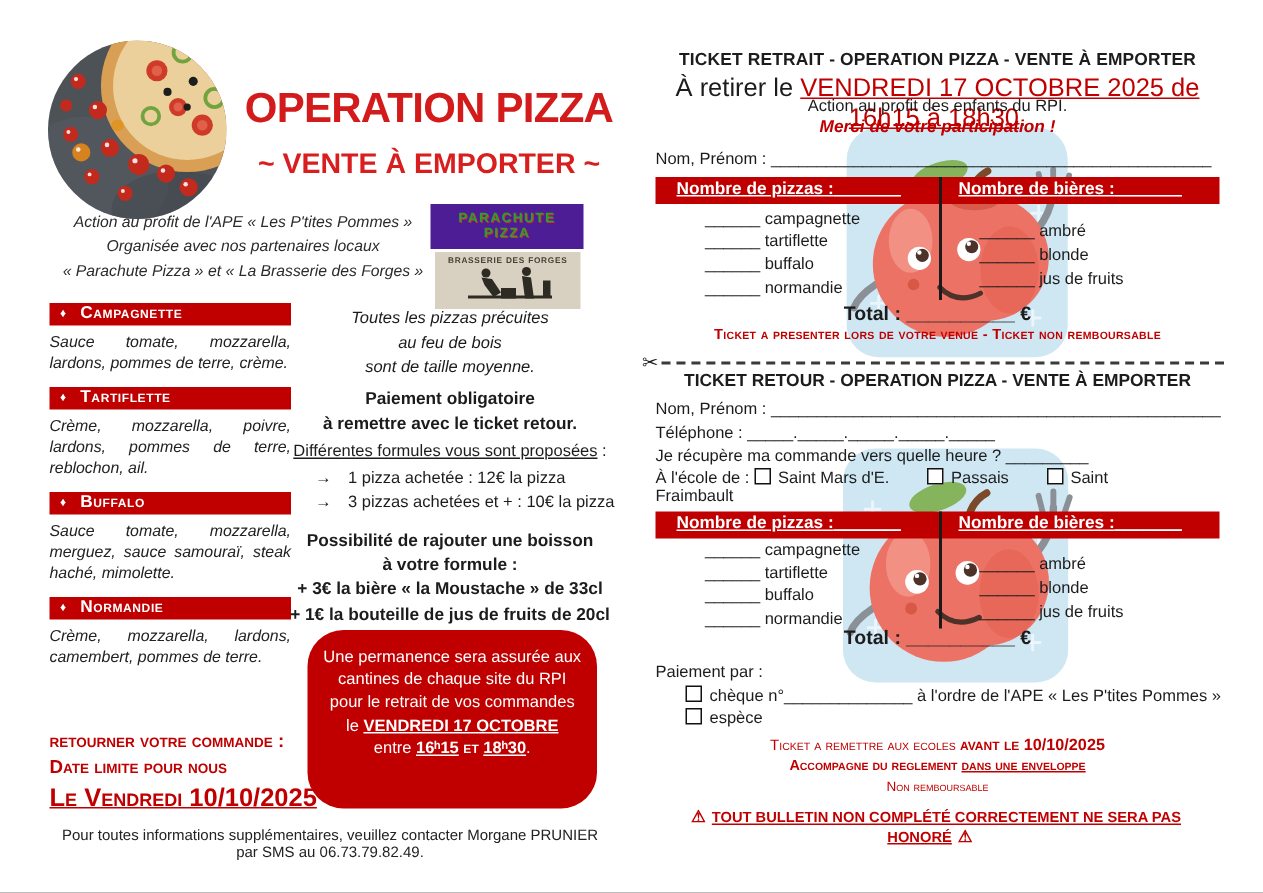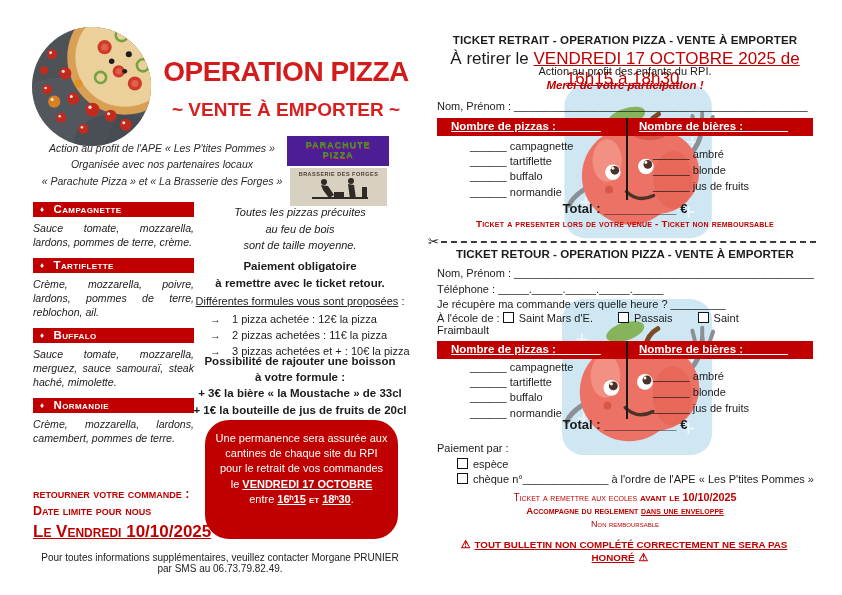--- a/index.html
+++ b/index.html
@@ -237,21 +237,20 @@
 
   <div class="abs mid-pay">
     <div>Paiement obligatoire</div>
     <div>à remettre avec le ticket retour.</div>
   </div>
 
   <div class="abs mid-form-h"><span class="u">Différentes formules vous sont proposées</span><span> :</span></div>
 
   <div class="abs mid-formules">
     <div><span class="arr">→</span><span>1 pizza achetée : 12€ la pizza</span></div>
-    <div><span class="arr">→</span><span>2 pizzas achetées : 11€ la pizza</span></div>
     <div><span class="arr">→</span><span>3 pizzas achetées et + : 10€ la pizza</span></div>
   </div>
 
   <div class="abs mid-drinks-h">
     <div>Possibilité de rajouter une boisson</div>
     <div>à votre formule :</div>
   </div>
 
   <div class="abs mid-drinks">
     <div>+ 3€ la bière « la Moustache » de 33cl</div>
@@ -394,22 +393,22 @@
   <div class="abs blist blist2">
     <div><span>______</span> <span>ambré</span></div>
     <div><span>______</span> <span>blonde</span></div>
     <div><span>______</span> <span>jus de fruits</span></div>
   </div>
 
   <div class="abs total total2"><span>Total :</span> <span>__________</span> <span>€</span></div>
 
   <div class="abs paiement">
     <div>Paiement par :</div>
+    <div class="ind"><span class="cb"></span><span>chèque n°</span><span>______________</span><span> à l'ordre de l'APE « Les P'tites Pommes »</span></div>
     <div class="ind"><span class="cb"></span><span>espèce</span></div>
-    <div class="ind"><span class="cb"></span><span>chèque n°</span><span>______________</span><span> à l'ordre de l'APE « Les P'tites Pommes »</span></div>
   </div>
 
   <div class="abs redfoot rf1"><span>Ticket a remettre aux ecoles </span><span class="b">avant le 10/10/2025</span></div>
   <div class="abs redfoot rf2"><span>Accompagne du reglement </span><span class="u">dans une enveloppe</span></div>
   <div class="abs redfoot rf3">Non remboursable</div>
 
   <div class="abs warnline"><span class="wt">⚠</span><span class="u">TOUT BULLETIN NON COMPLÉTÉ CORRECTEMENT NE SERA PAS HONORÉ</span><span class="wt">⚠</span></div>
 
 </div>
 

